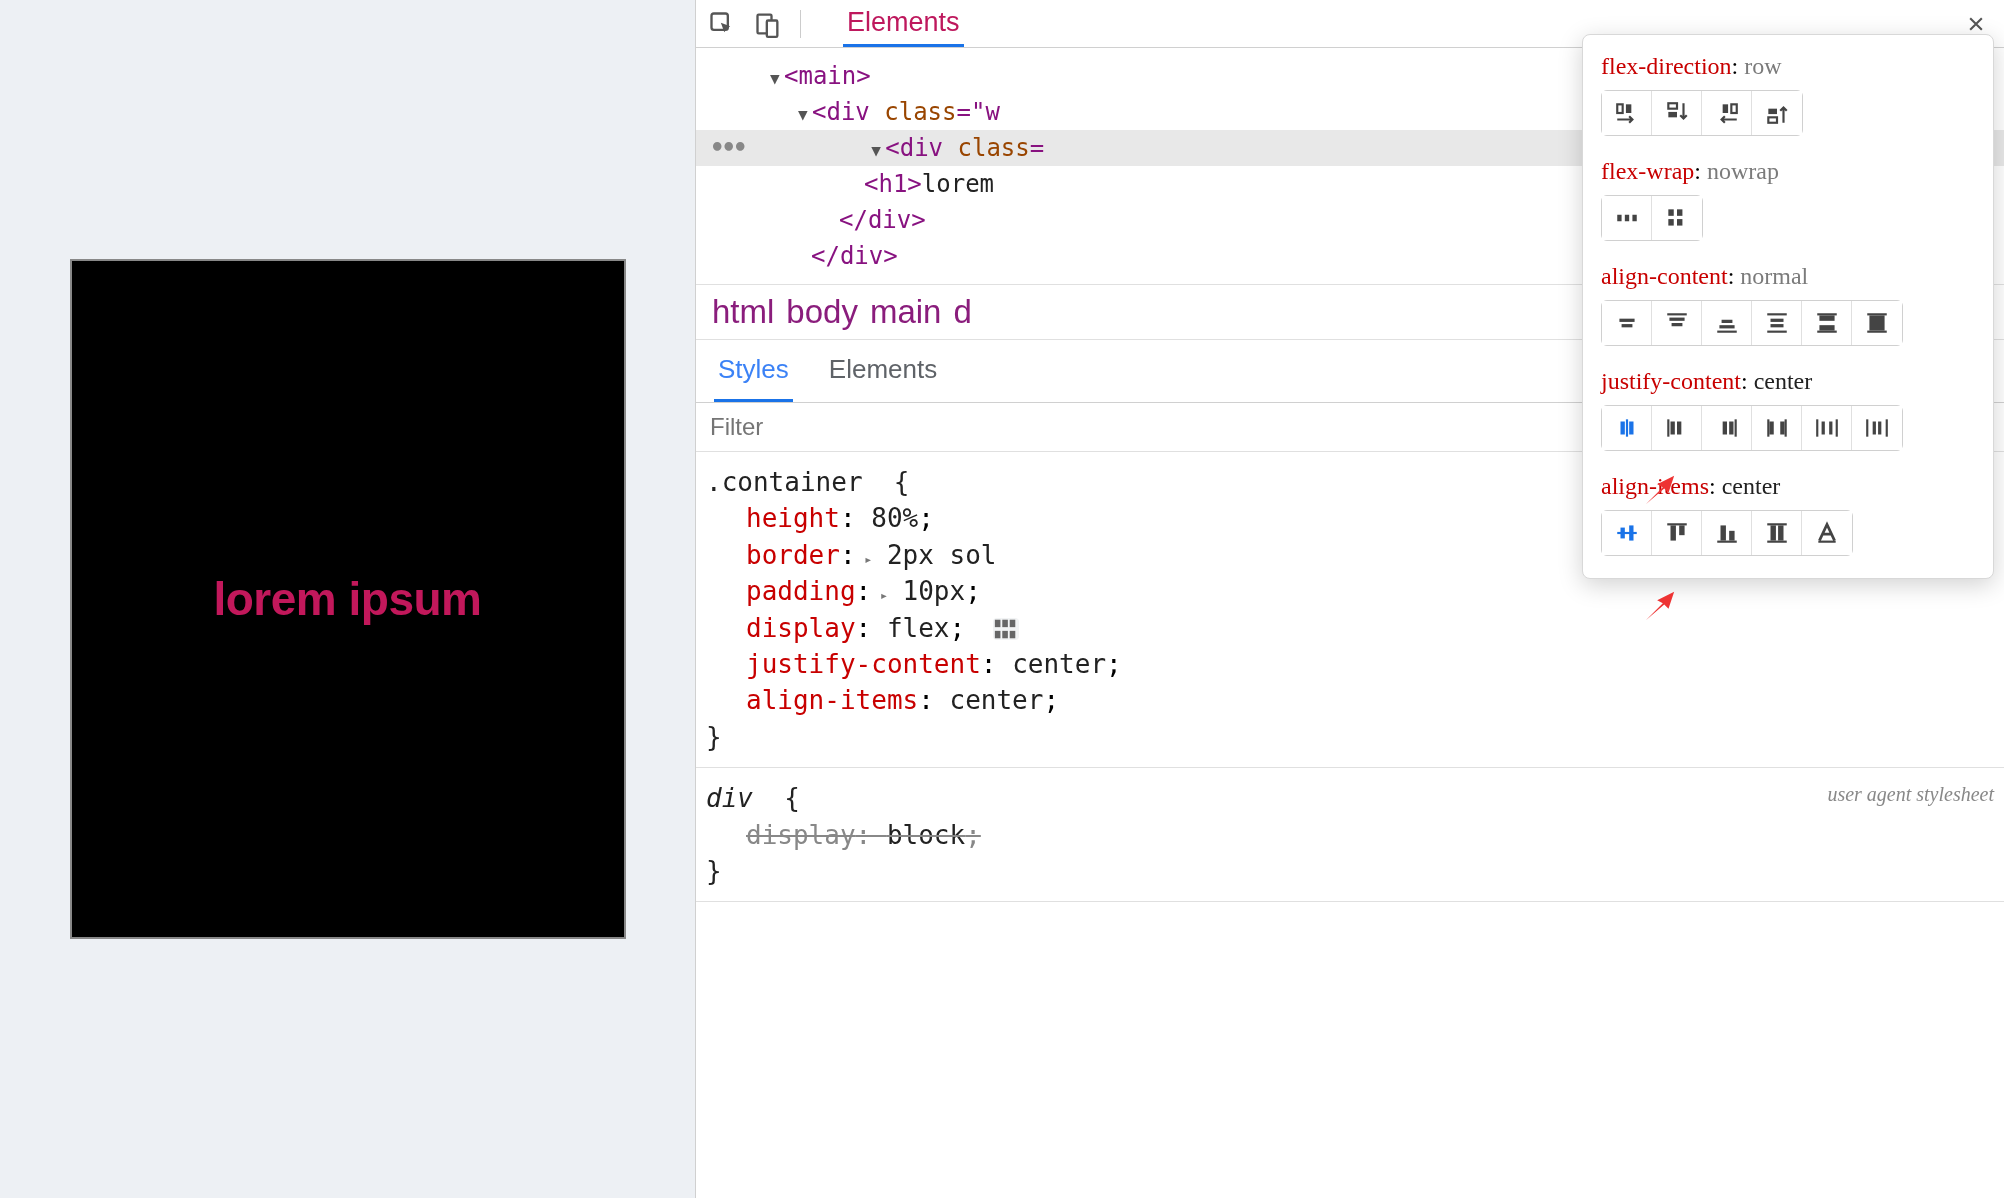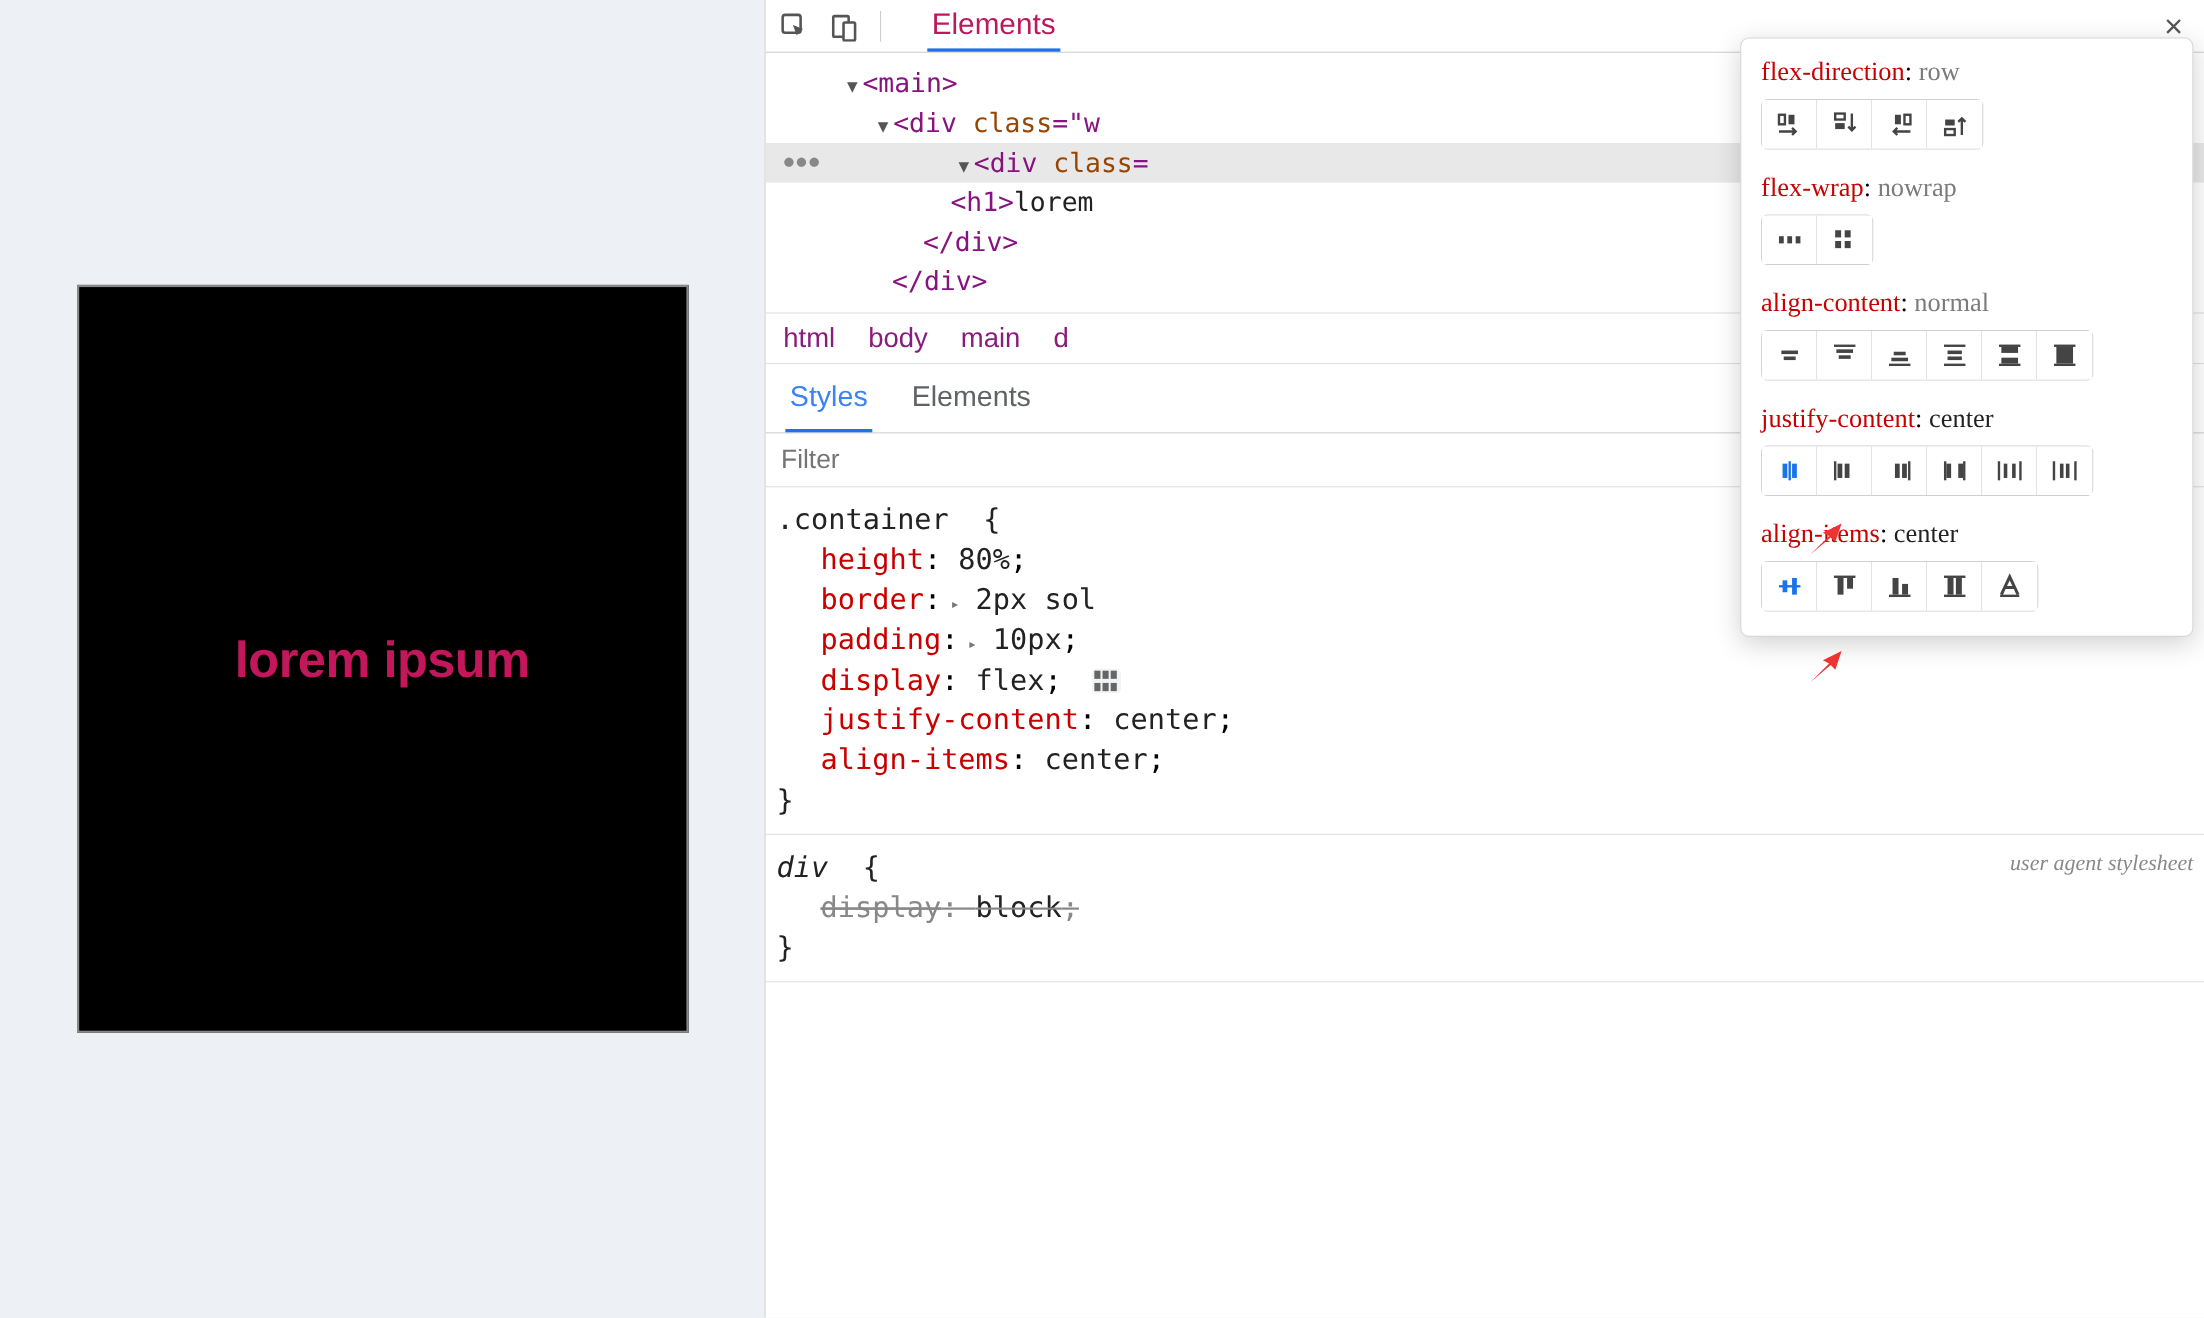--- a/index.html
+++ b/index.html
@@ -79,23 +79,23 @@
       margin-left: -12px;
       margin-right: -12px;
       padding-left: 12px;
       padding-right: 12px;
     }
     .dom-ellipsis { color: #888; letter-spacing: -3px; margin-right:6px; font-weight:bold; }
 
     
     .breadcrumbs {
       display: flex;
-      gap: 30px;
+      gap: 12px;
       padding: 8px 16px;
-      font-size: 25px;
+      font-size: 33px;
       color: #5f6368;
       border-top: 1px solid #e0e0e0;
       border-bottom: 1px solid #e0e0e0;
     }
     .crumb { color: #8a1d7c; }
 
     
     .styles-tabs {
       display: flex;
       gap: 32px;

